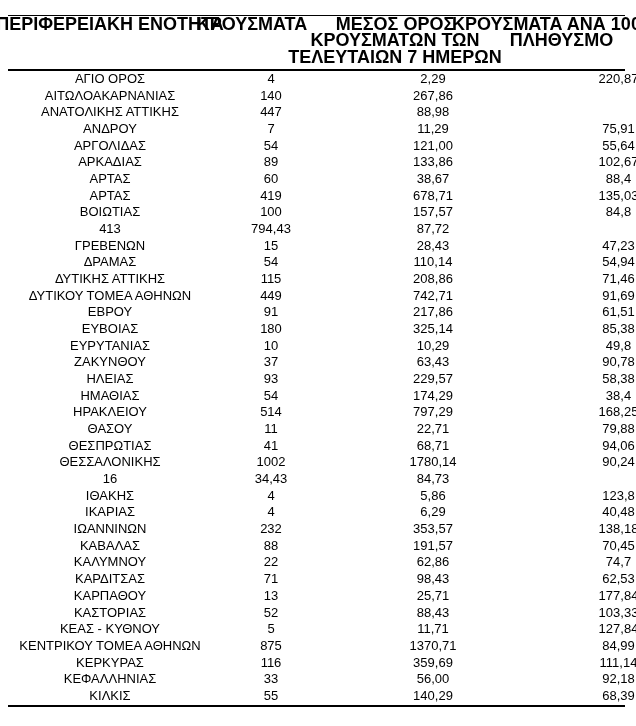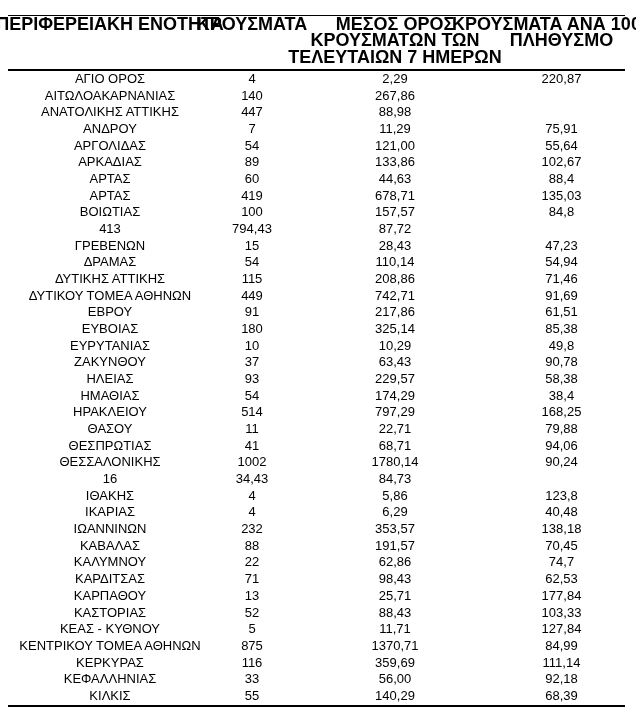--- a/index.html
+++ b/index.html
@@ -43,20 +43,21 @@
     line-height: 16.3px;
     padding-bottom: 2px;
   }
   .tbody {
     border-bottom: 2px solid #000000;
   }
   .tr {
     display: grid;
     grid-template-columns: 204px 80px 206px 127px;
     height: 16.68px;
+    gap: 19px;
   }
   .td {
     text-align: center;
     font-size: 13px;
     line-height: 16.68px;
     white-space: nowrap;
     overflow: visible;
   }
 </style>
 </head>
@@ -120,21 +121,21 @@
   <div class="tr">
     <div class="td">ΑΡΚΑΔΙΑΣ</div>
     <div class="td">89</div>
     <div class="td">133,86</div>
     <div class="td">102,67</div>
   </div>
 
   <div class="tr">
     <div class="td">ΑΡΤΑΣ</div>
     <div class="td">60</div>
-    <div class="td">44,63</div>
+    <div class="td">38,67</div>
     <div class="td">88,4</div>
   </div>
 
   <div class="tr">
     <div class="td">ΑΡΤΑΣ</div>
     <div class="td">419</div>
     <div class="td">678,71</div>
     <div class="td">135,03</div>
   </div>
 

